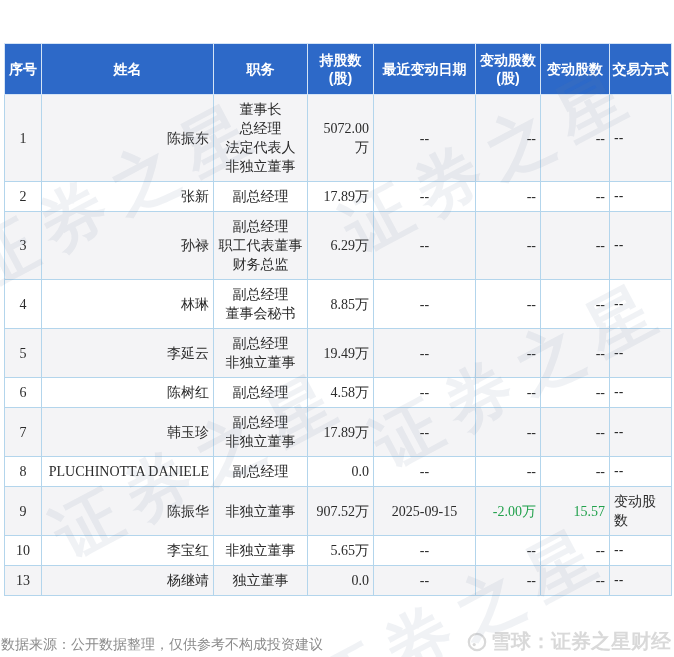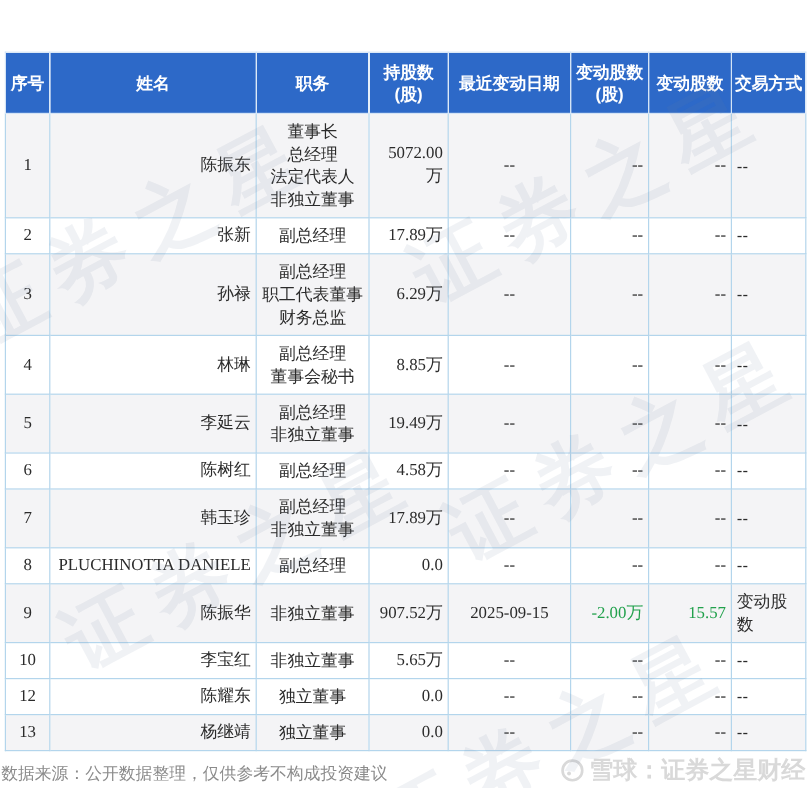--- a/index.html
+++ b/index.html
@@ -257,30 +257,20 @@
         <tr>
           <td class="c-no">10</td>
           <td class="c-name">李宝红</td>
           <td class="c-pos">非独立董事</td>
           <td class="c-shares">5.65万</td>
           <td class="c-date">--</td>
           <td class="c-change">--</td>
           <td class="c-price">--</td>
           <td class="c-method">--</td>
         </tr>
-        <tr>
-          <td class="c-no">12</td>
-          <td class="c-name">陈耀东</td>
-          <td class="c-pos">独立董事</td>
-          <td class="c-shares">0.0</td>
-          <td class="c-date">--</td>
-          <td class="c-change">--</td>
-          <td class="c-price">--</td>
-          <td class="c-method">--</td>
-        </tr>
         <tr class="striped">
           <td class="c-no">13</td>
           <td class="c-name">杨继靖</td>
           <td class="c-pos">独立董事</td>
           <td class="c-shares">0.0</td>
           <td class="c-date">--</td>
           <td class="c-change">--</td>
           <td class="c-price">--</td>
           <td class="c-method">--</td>
         </tr>

